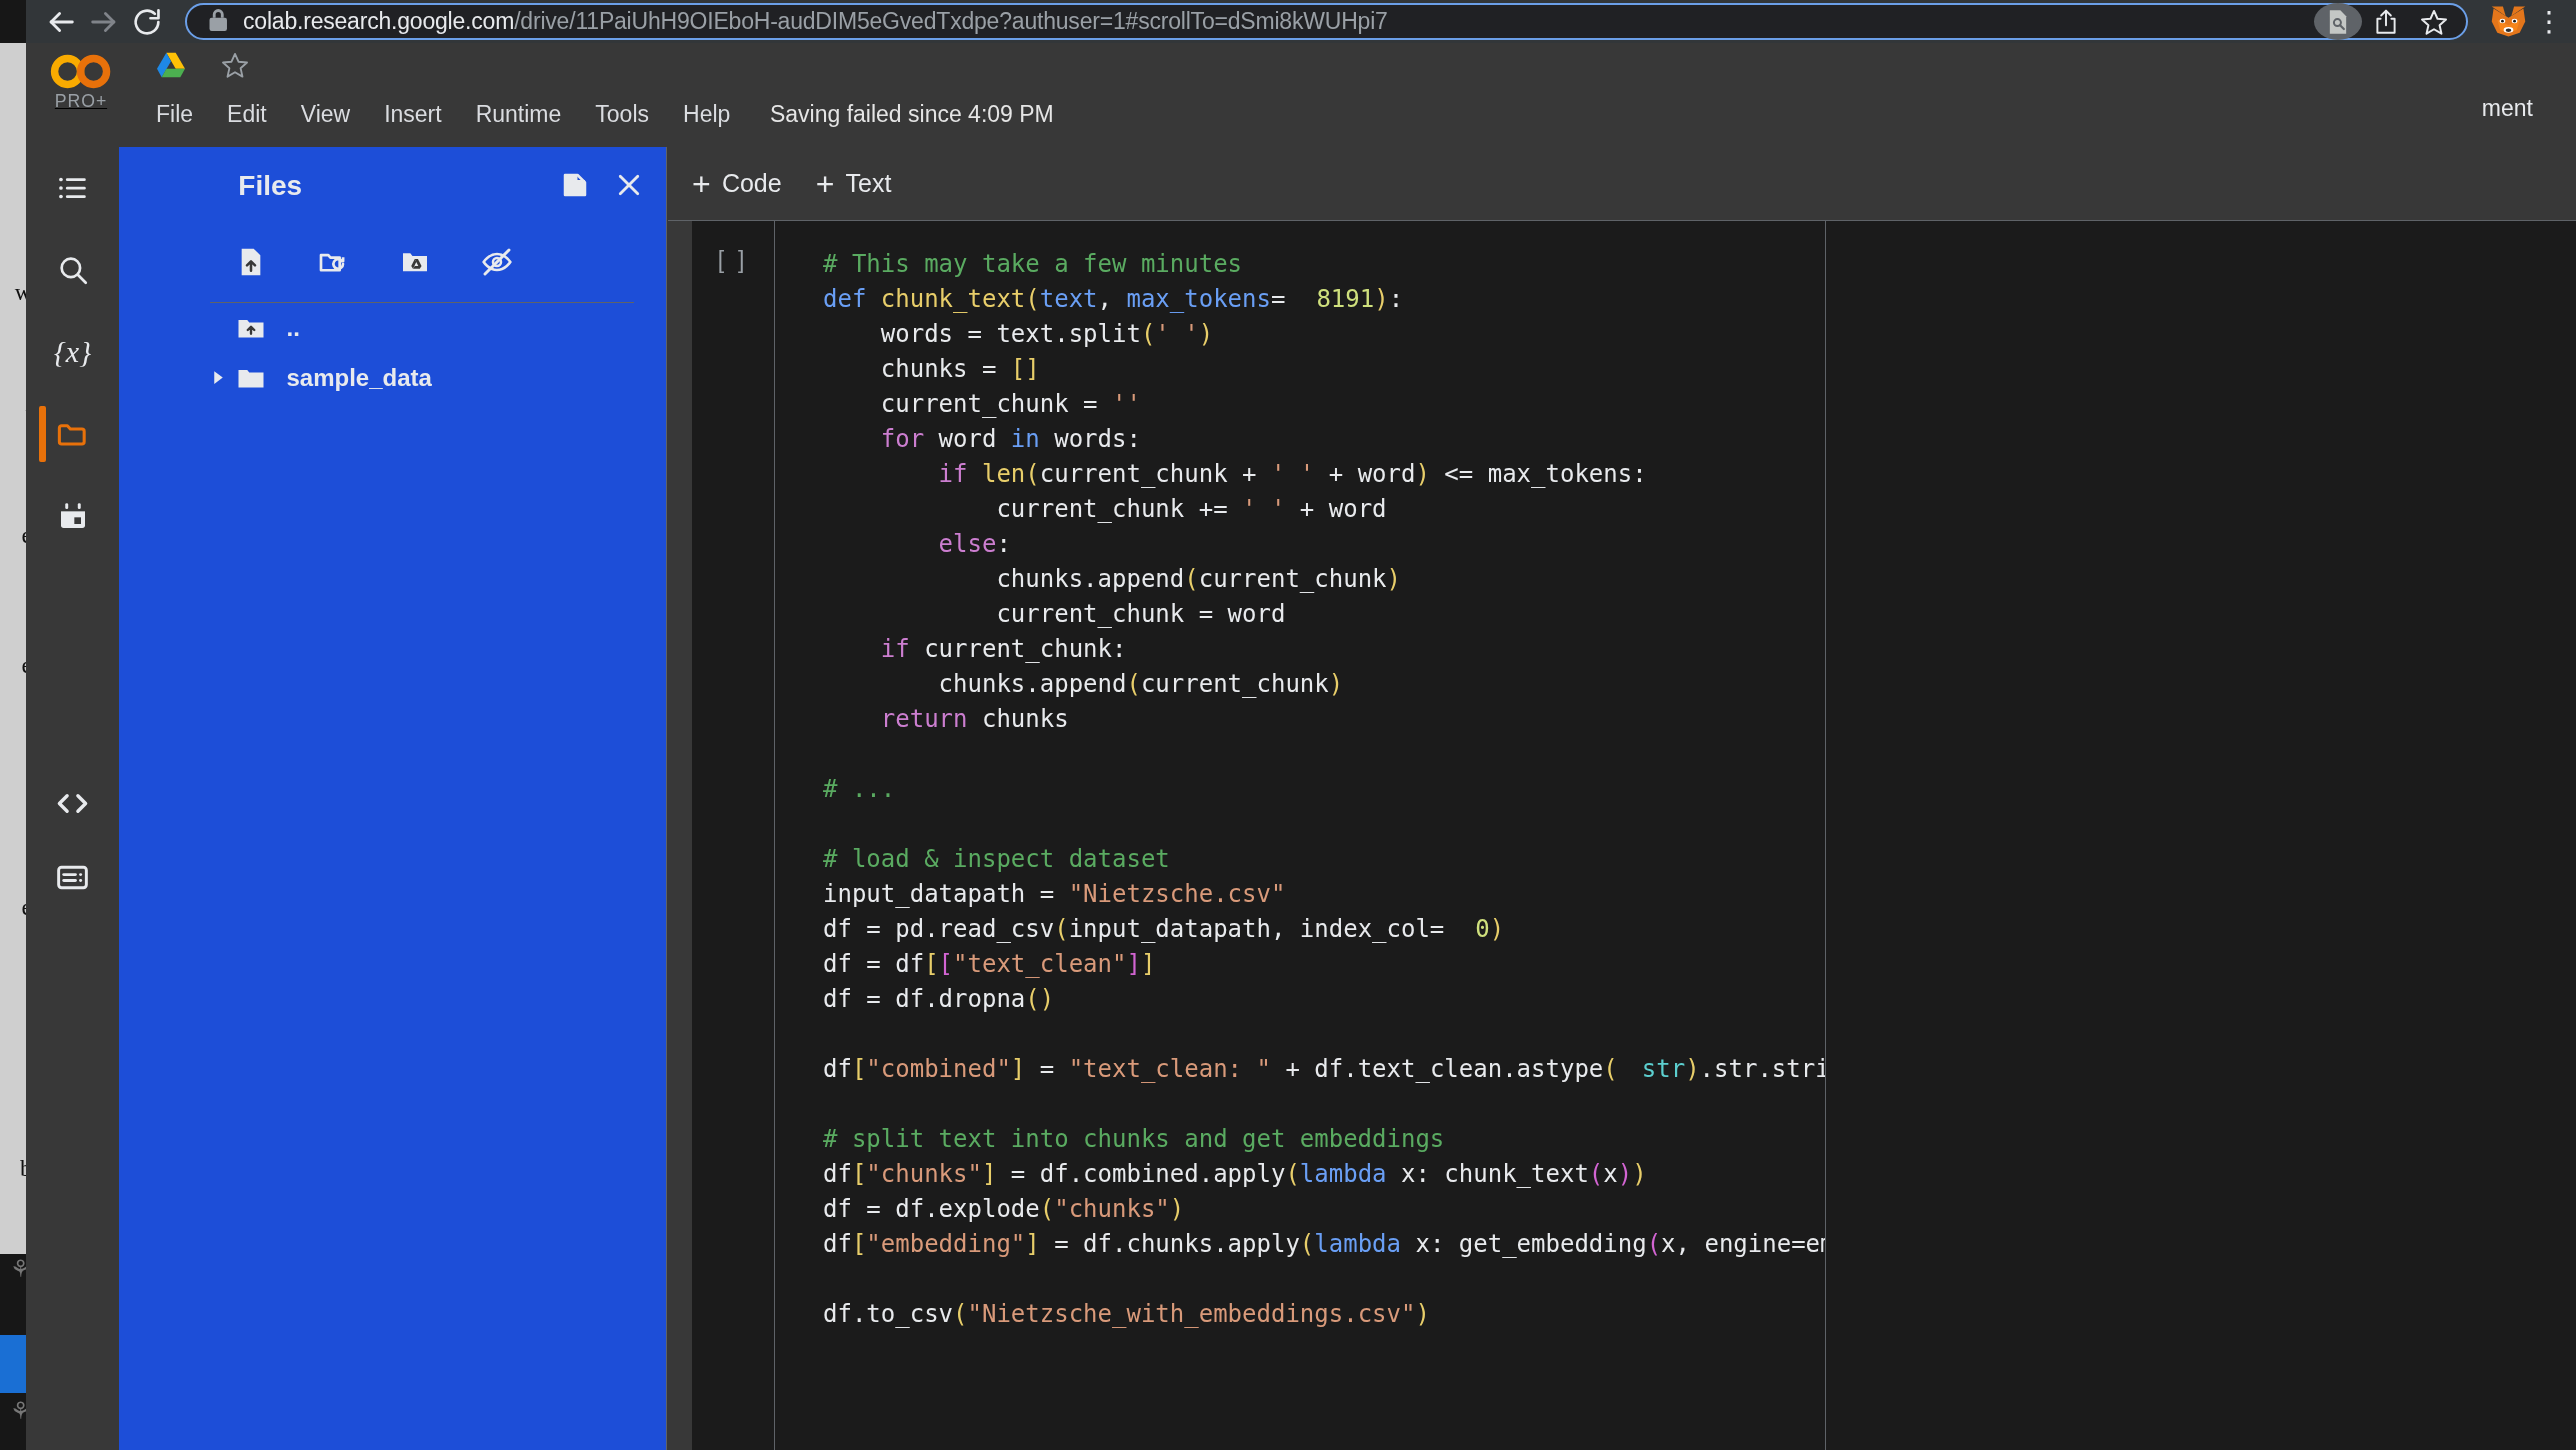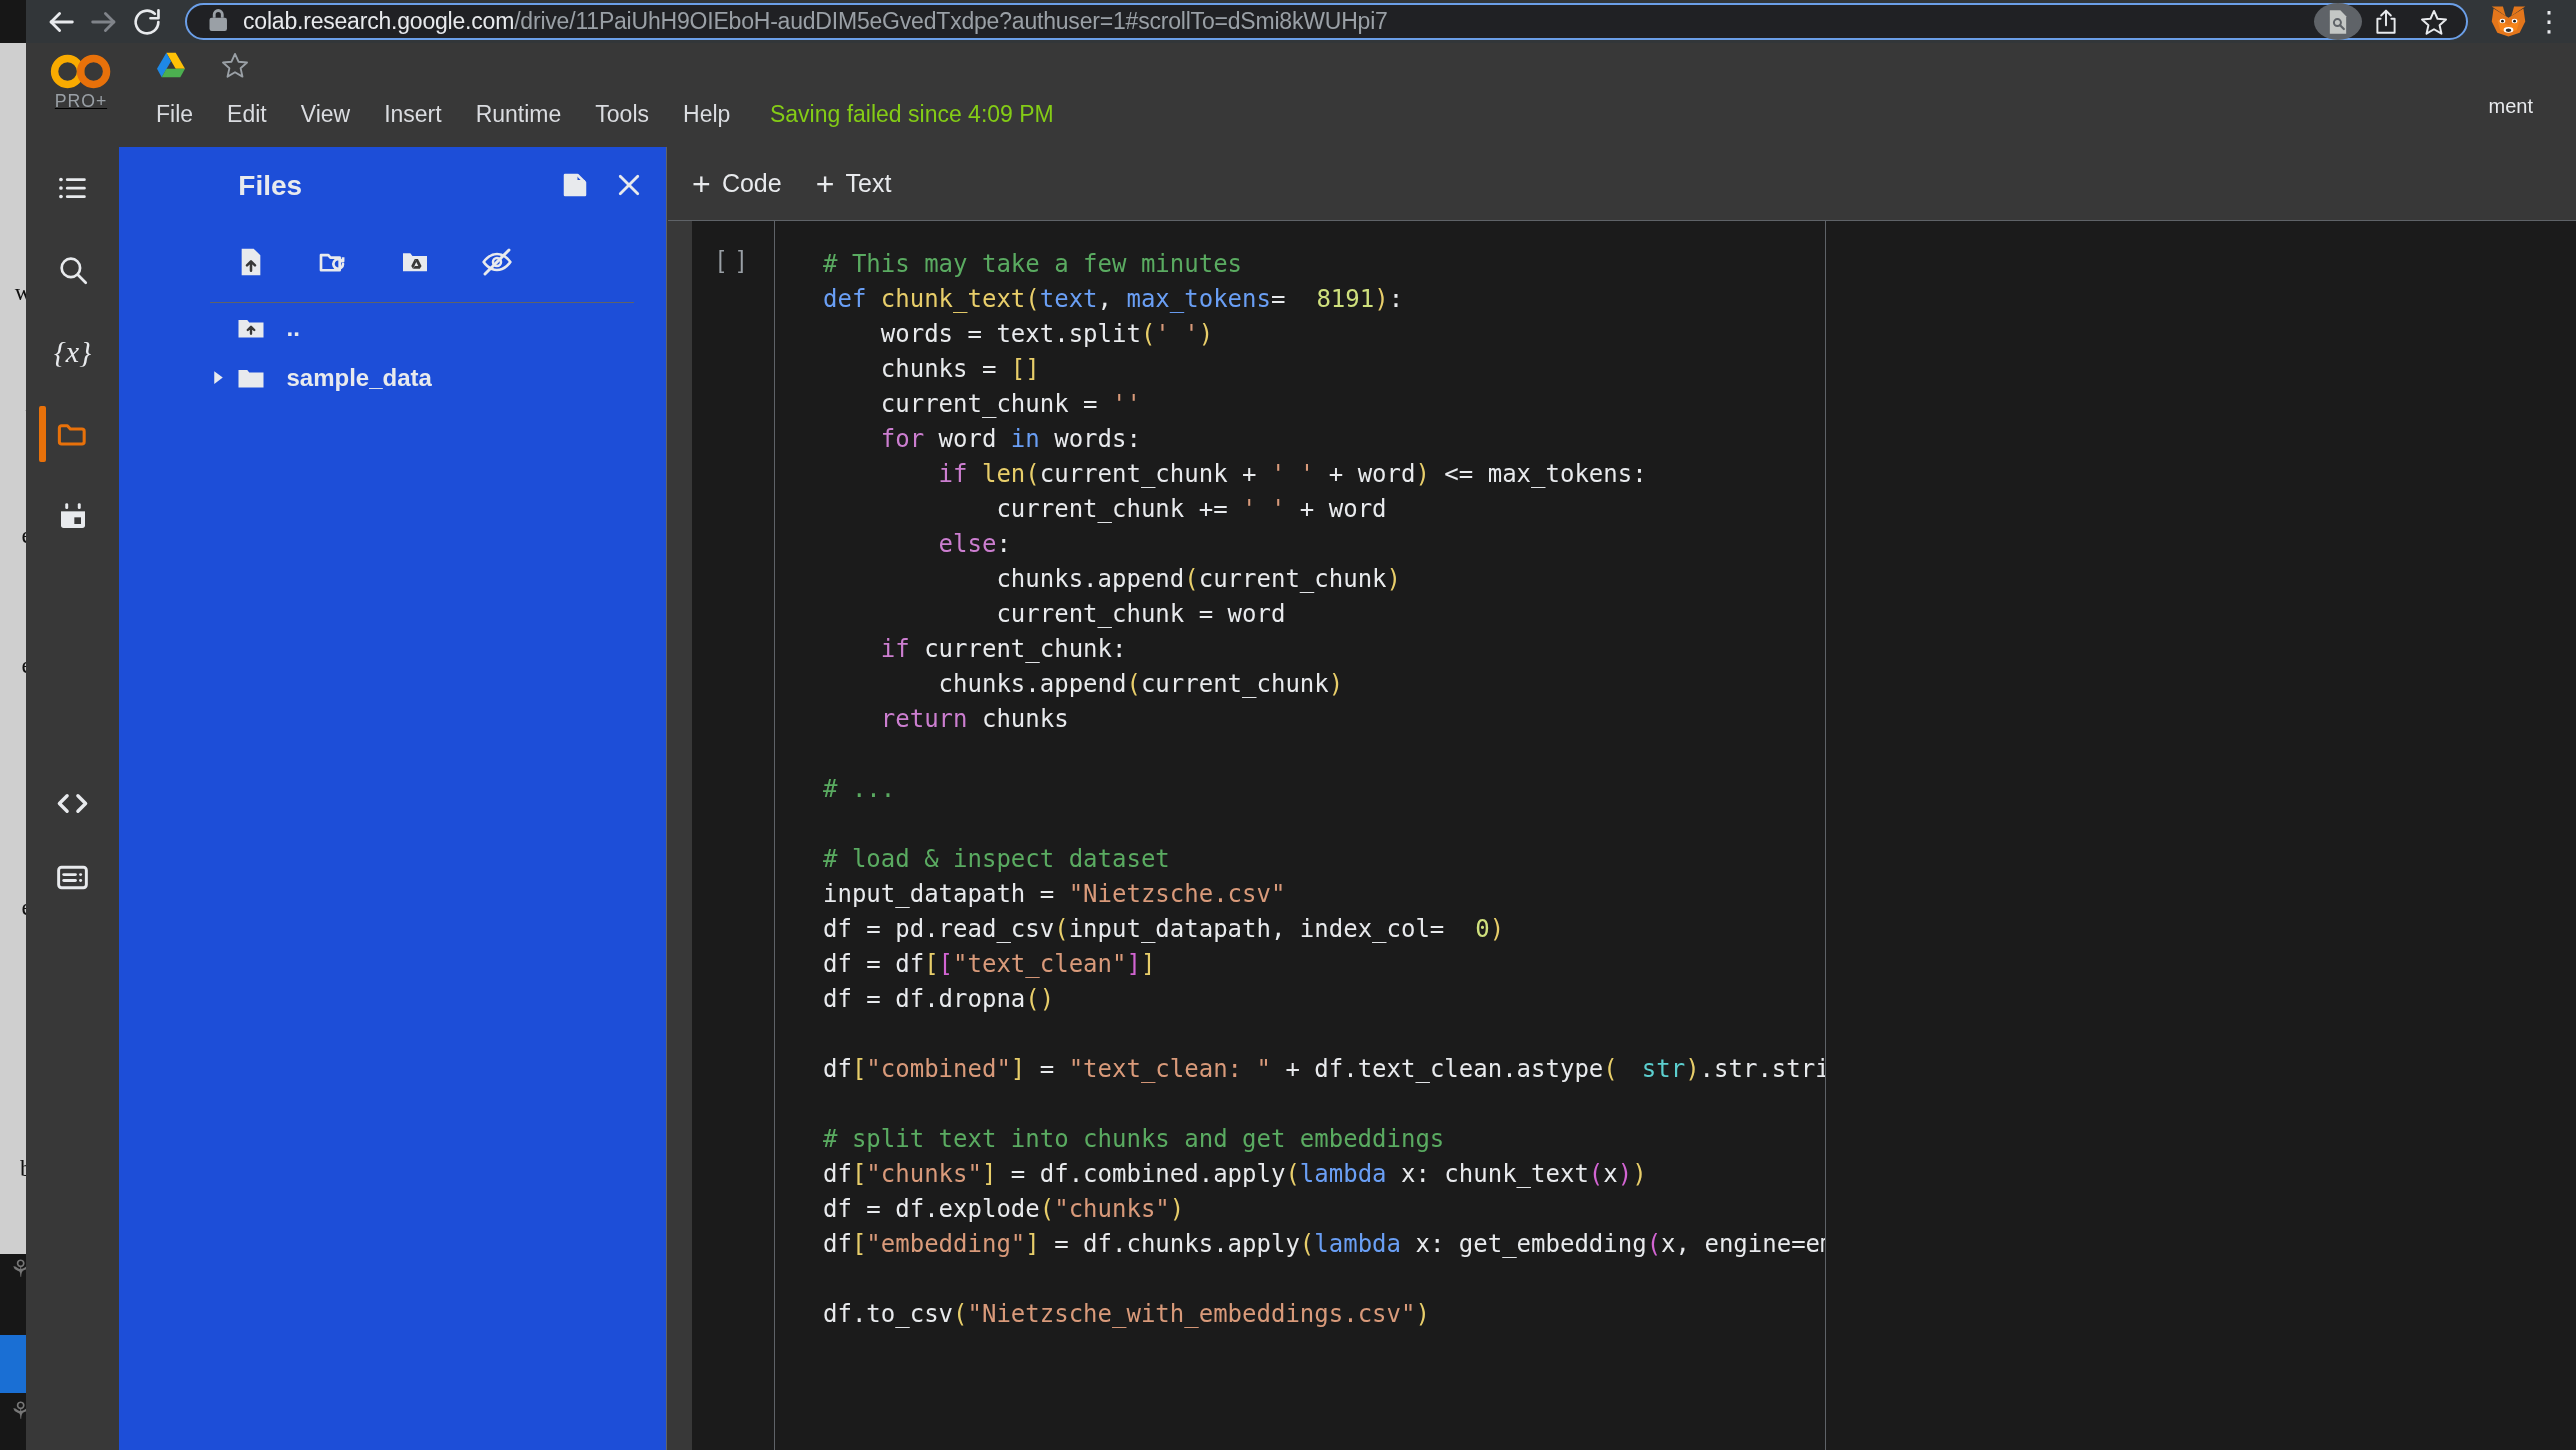--- a/index.html
+++ b/index.html
@@ -56,22 +56,22 @@
   
   #colab-header { position:relative; height:104px; }
   #logo { position:absolute; left:17px; top:7.5px; width:76px; text-align:center;text-decoration:underline; }
   #logo .pro { display:block; font-size:17.7px; color:#9aa0a6; letter-spacing:0.9px; margin-top:-3.7px; }
   #title-row { position:absolute; left:130px; top:7.5px; display:flex; align-items:center; }
   #drive-ic { margin-right:11.2px; }
   #nb-title { font-size:31px; color:#e8eaed; letter-spacing:-0.3px; }
   #title-star { margin-left:24px; }
   #menubar { position:absolute; left:130px; top:58px; display:flex; align-items:flex-end; }
   .menu-item { font-size:23px; color:#dadce0; margin-right:34px; }
-  #save-status { font-size:23px; color:#84cc16; margin-left:5.6px; }
-  #share-btn { position:absolute; right:43px; top:52px; font-size:20px; color:#e8eaed;
+  #save-status { font-size:23px; color:#e5e5e5; margin-left:5.6px; }
+  #share-btn { position:absolute; right:43px; top:52px; font-size:23px; color:#e8eaed;
                white-space:nowrap; }
 
   
   #rail { position:absolute; left:0; top:104px; width:93px; height:1304px; background:#383838; }
   .rail-item { position:relative; width:93px; height:82px; display:flex;
                align-items:center; justify-content:center; }
   .rail-item.active::before { content:""; position:absolute; left:13px; top:13px;
                width:6.5px; height:56px; background:#e8710a; border-radius:1.9px; }
 
   

